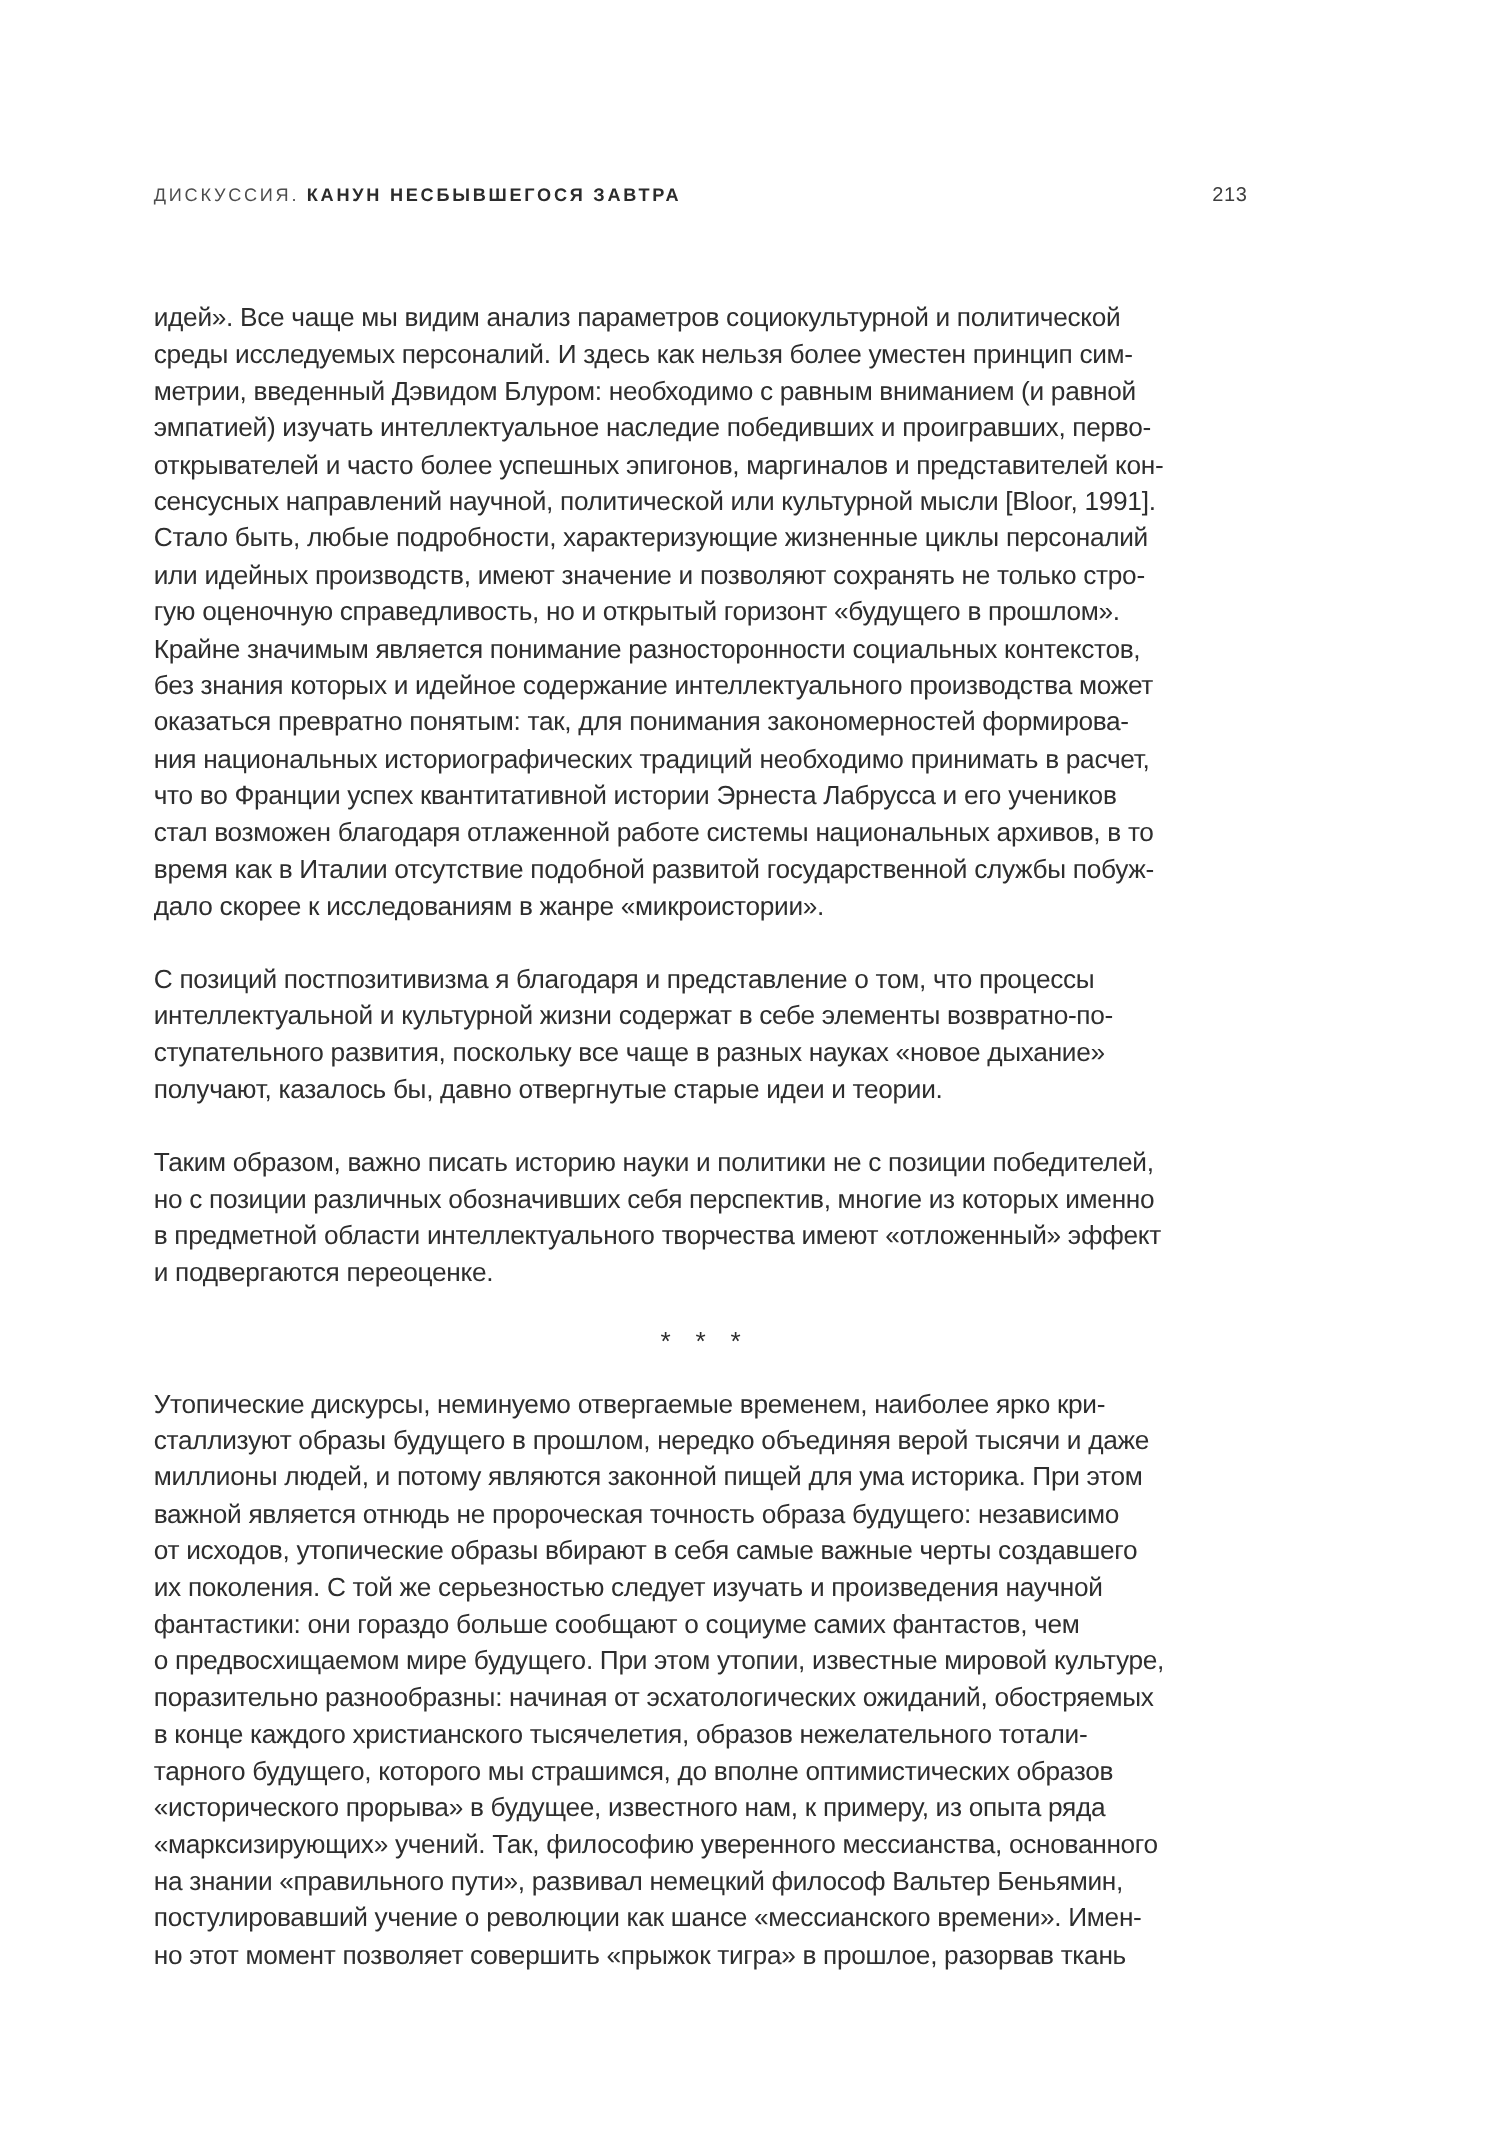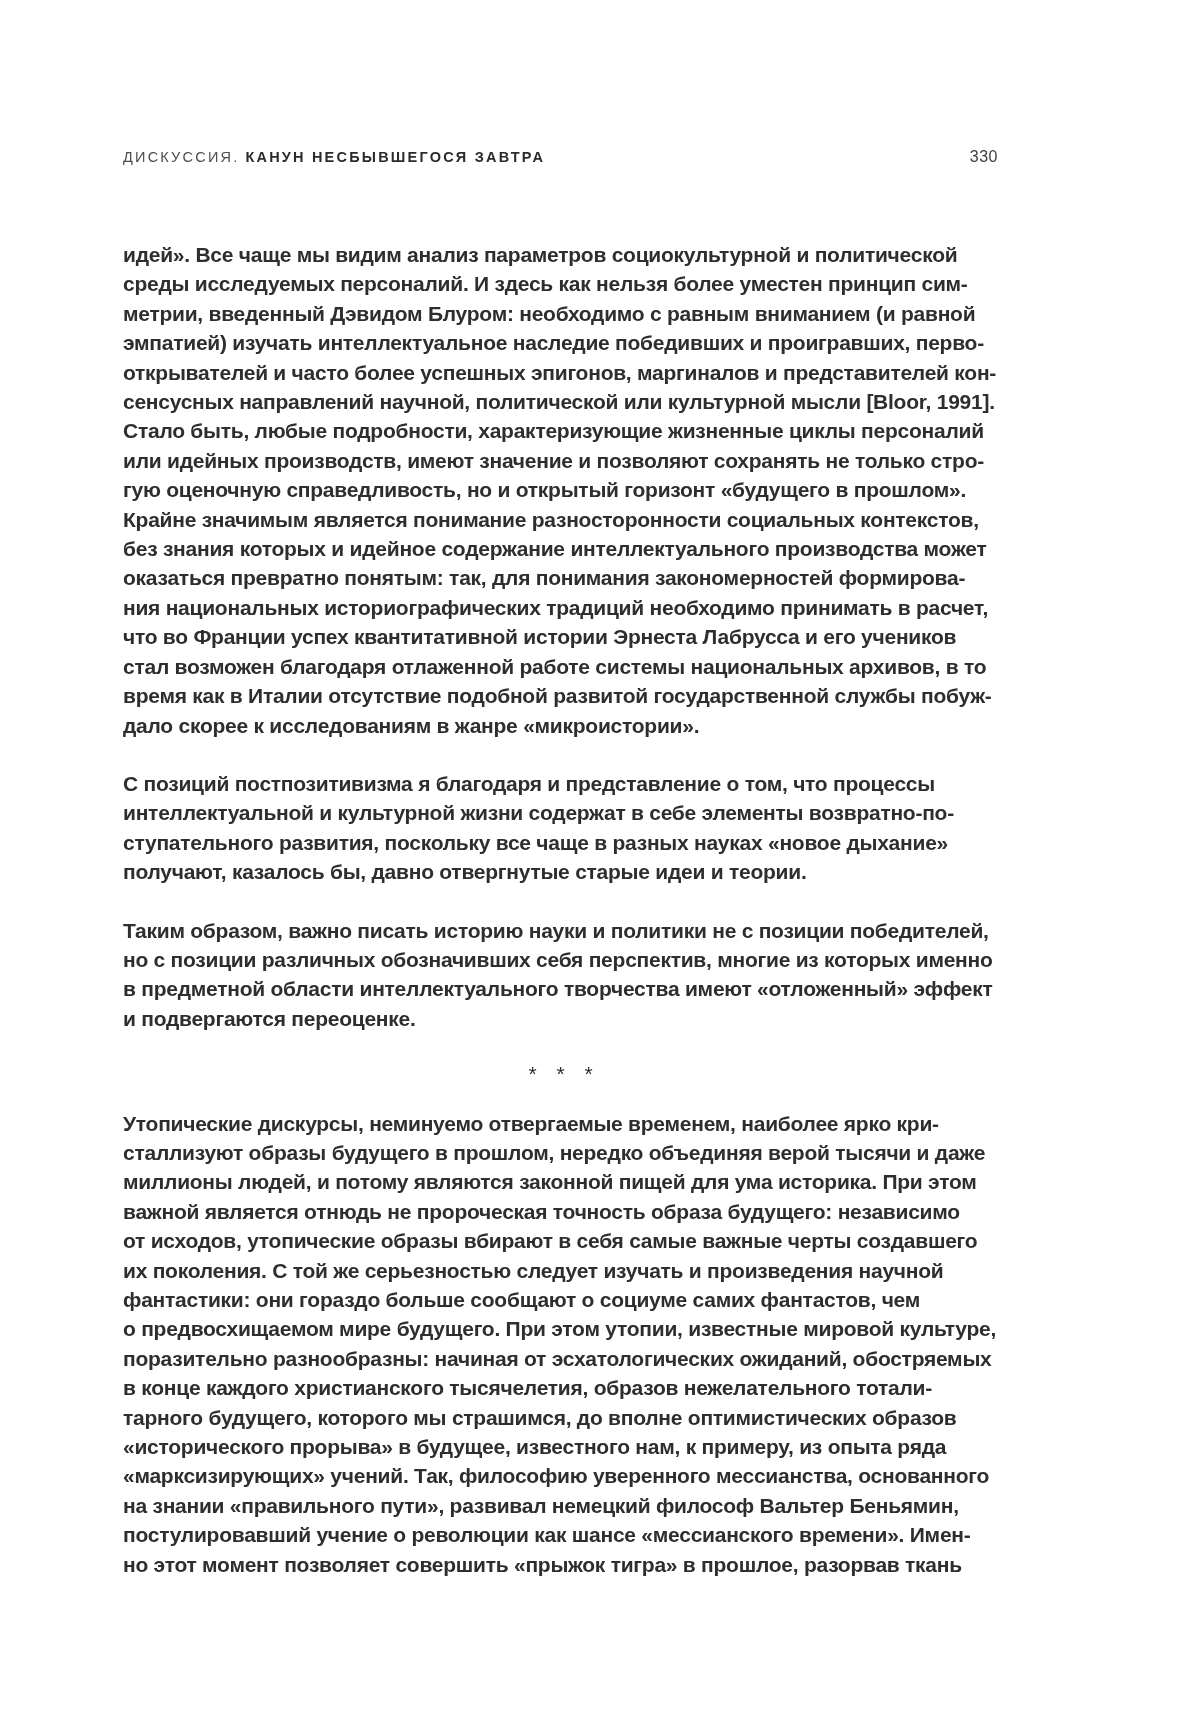--- a/index.html
+++ b/index.html
@@ -53,21 +53,20 @@
     top: 240px;
     width: 900px;
   }
   .body-par {
     margin: 0 0 29px 0;
     font-size: 21px;
     line-height: 29.4px;
     letter-spacing: -0.25px;
     white-space: pre;
     color: #2e2e2e;
-    font-weight: bold;
   }
   .separator {
     width: 875px;
     margin: -3px 0 20px 0;
     text-align: center;
     font-size: 21px;
     line-height: 29.4px;
     letter-spacing: 7px;
     color: #2e2e2e;
     text-indent: 7px; 
@@ -75,21 +74,21 @@
 </style>
 </head>
 <body>
 
 <div class="page">
 
   <div class="running-head">
     <div class="rh-left">
       <span class="rh-section">ДИСКУССИЯ.</span><span class="rh-title">КАНУН НЕСБЫВШЕГОСЯ ЗАВТРА</span>
     </div>
-    <div class="page-number">330</div>
+    <div class="page-number">213</div>
   </div>
 
   <div class="text-column">
     <p class="body-par">идей». Все чаще мы видим анализ параметров социокультурной и политической
 среды исследуемых персоналий. И здесь как нельзя более уместен принцип сим-
 метрии, введенный Дэвидом Блуром: необходимо с равным вниманием (и равной
 эмпатией) изучать интеллектуальное наследие победивших и проигравших, перво-
 открывателей и часто более успешных эпигонов, маргиналов и представителей кон-
 сенсусных направлений научной, политической или культурной мысли [Bloor, 1991].
 Стало быть, любые подробности, характеризующие жизненные циклы персоналий

